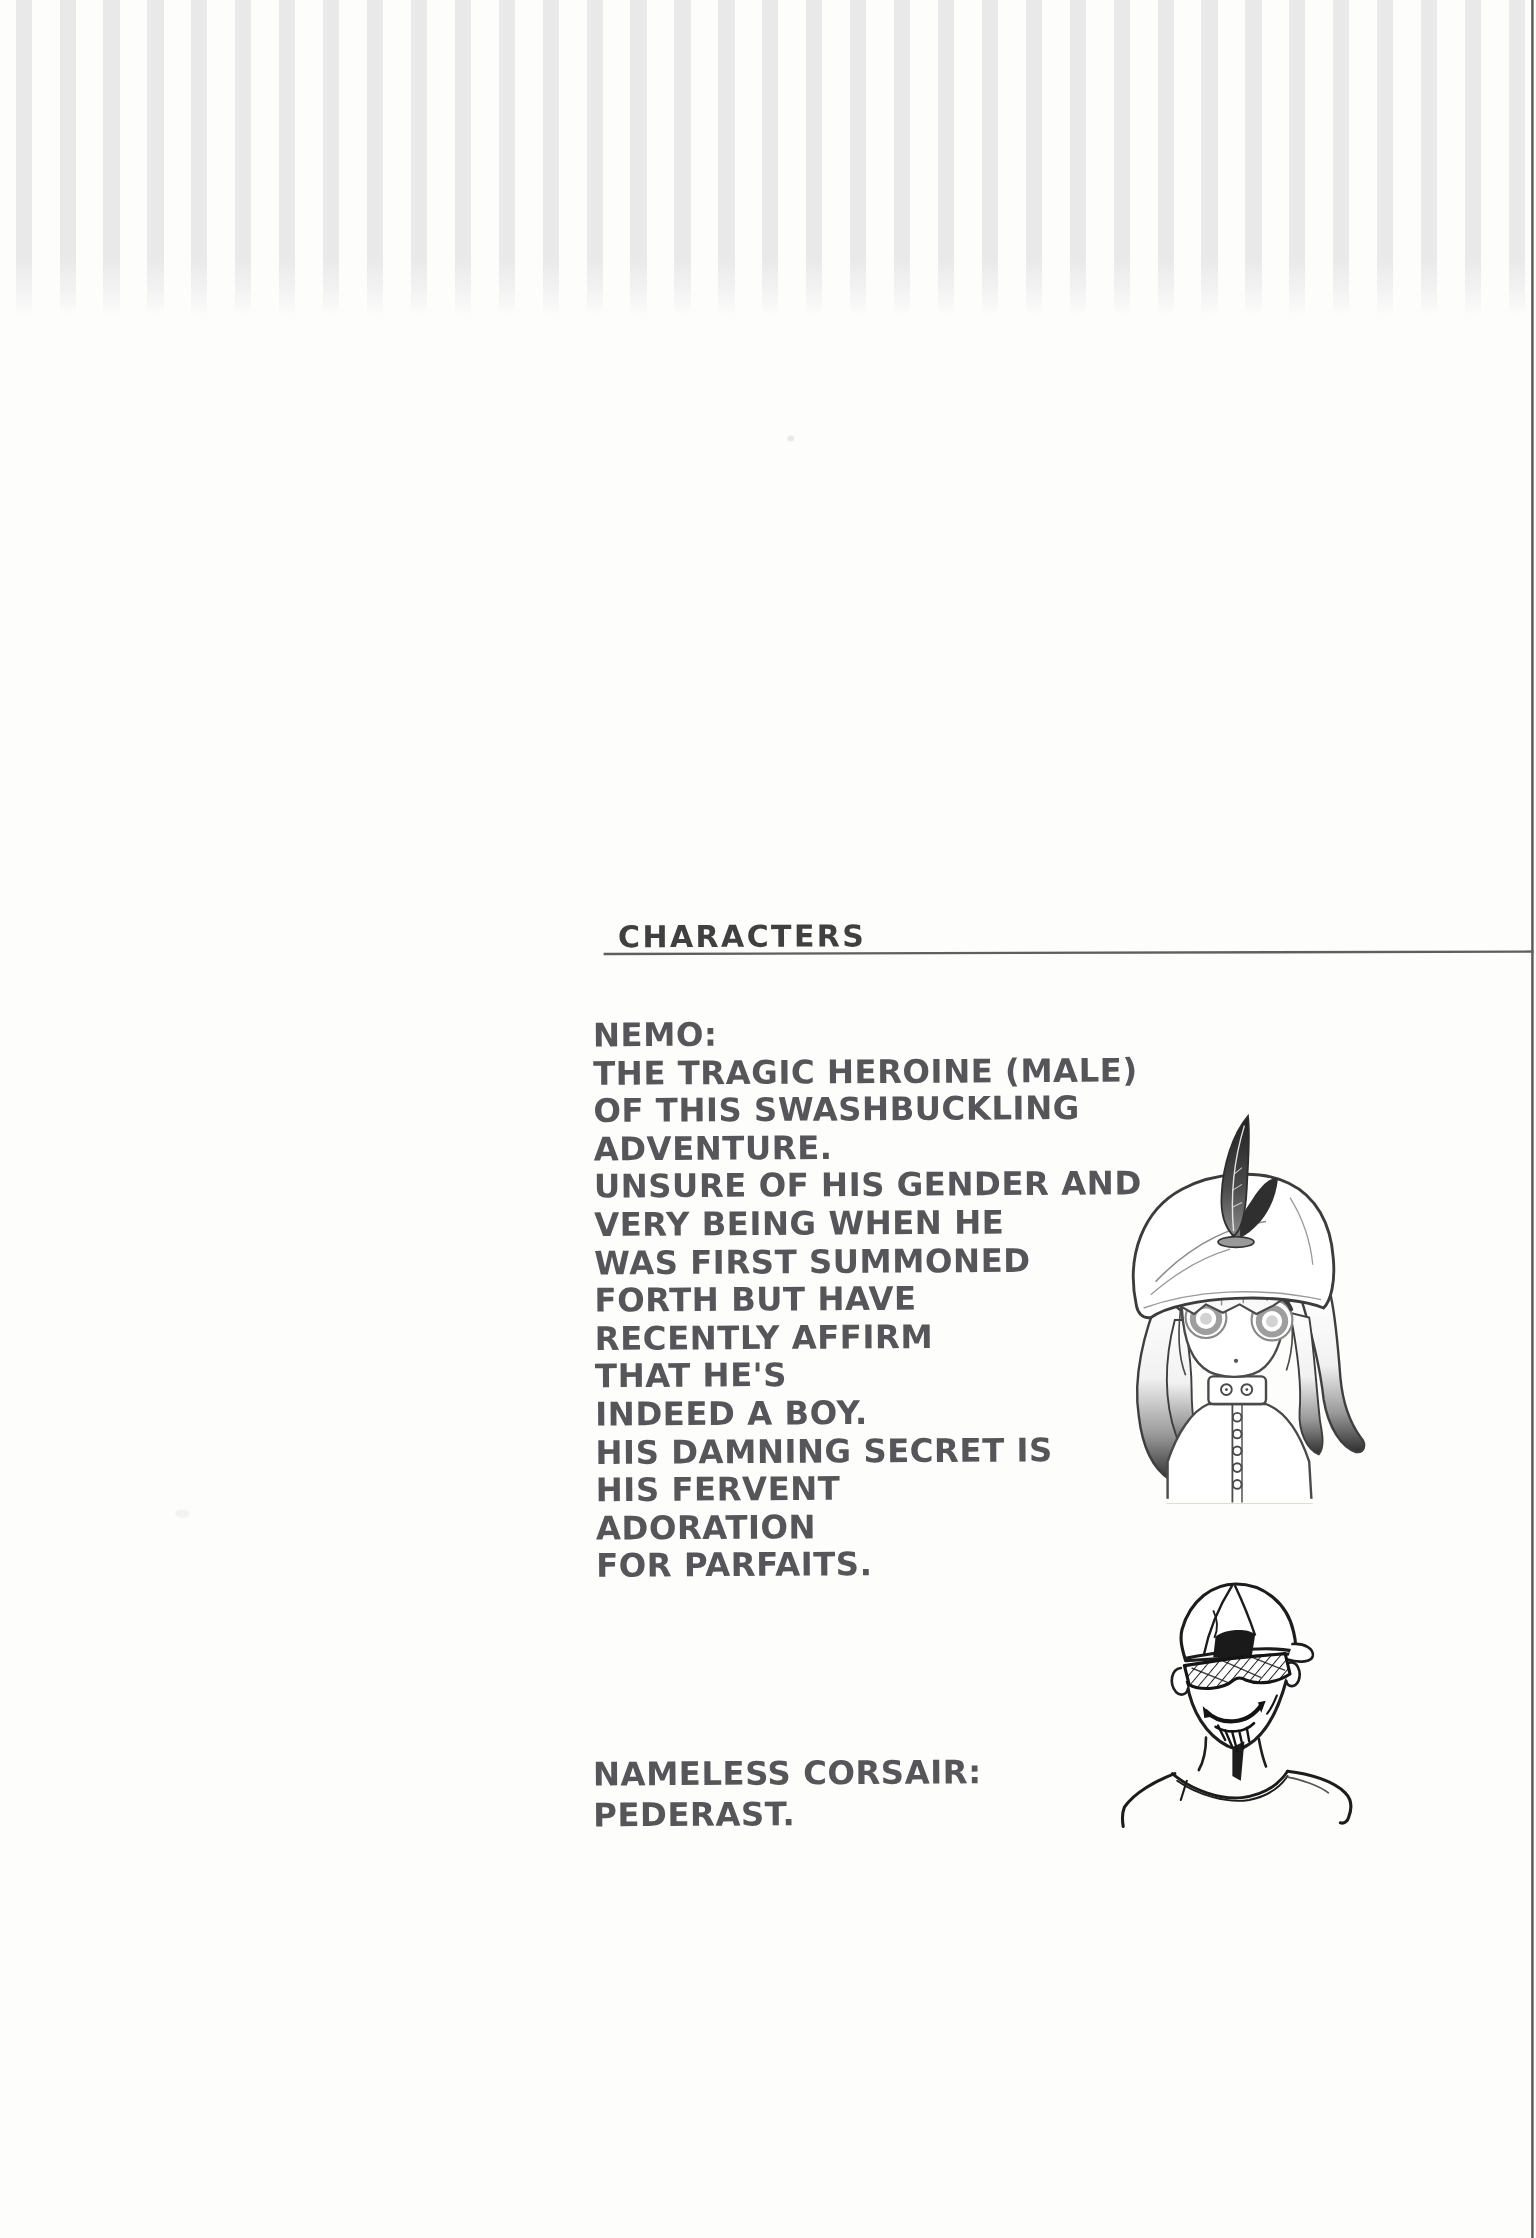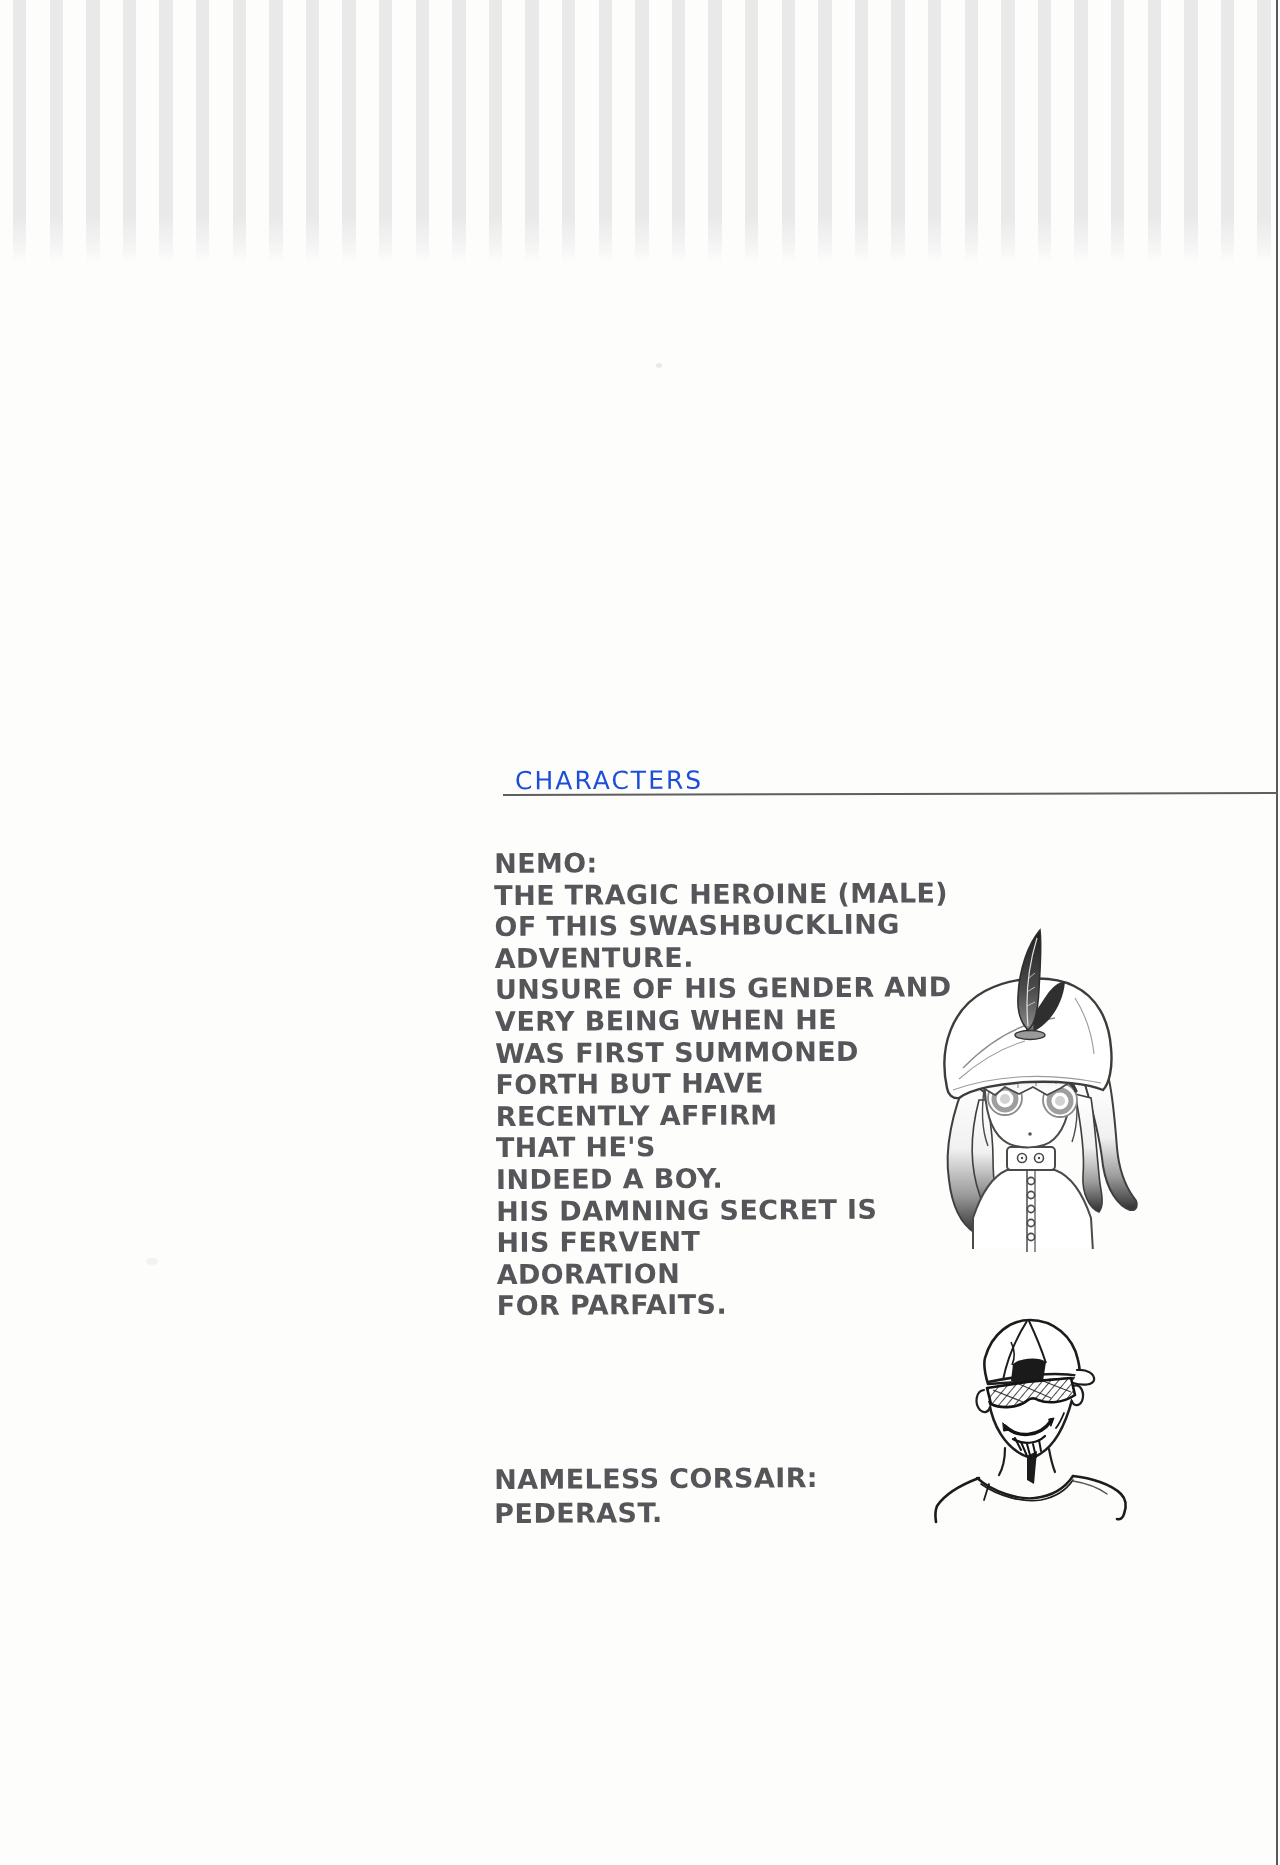--- a/index.html
+++ b/index.html
@@ -21,21 +21,21 @@
   
   .page-edge{
     position:absolute;top:0;right:2px;width:2px;height:1865px;background:#3b3b3b;opacity:.85;
   }
   .smudge{position:absolute;border-radius:50%;}
   .smudge.a{left:656px;top:363px;width:6px;height:5px;background:rgba(60,60,60,.10);}
   .smudge.b{left:146px;top:1258px;width:12px;height:7px;background:rgba(60,60,60,.05);}
 
   .heading{
     position:absolute;left:515px;top:766px;
-    font-size:25px;font-weight:400;letter-spacing:2px;color:#1d4ed8;
+    font-size:25px;font-weight:700;letter-spacing:2px;color:#404040;
     transform:rotate(-.2deg);white-space:nowrap;
   }
   .heading-rule{
     position:absolute;left:503px;top:794px;width:775px;height:2px;background:#5f5f5f;
     transform:rotate(-.15deg);transform-origin:left center;
   }
   .textblock{
     position:absolute;left:494px;color:#56565a;font-weight:700;
     transform:rotate(-.35deg);transform-origin:left top;white-space:nowrap;
   }

